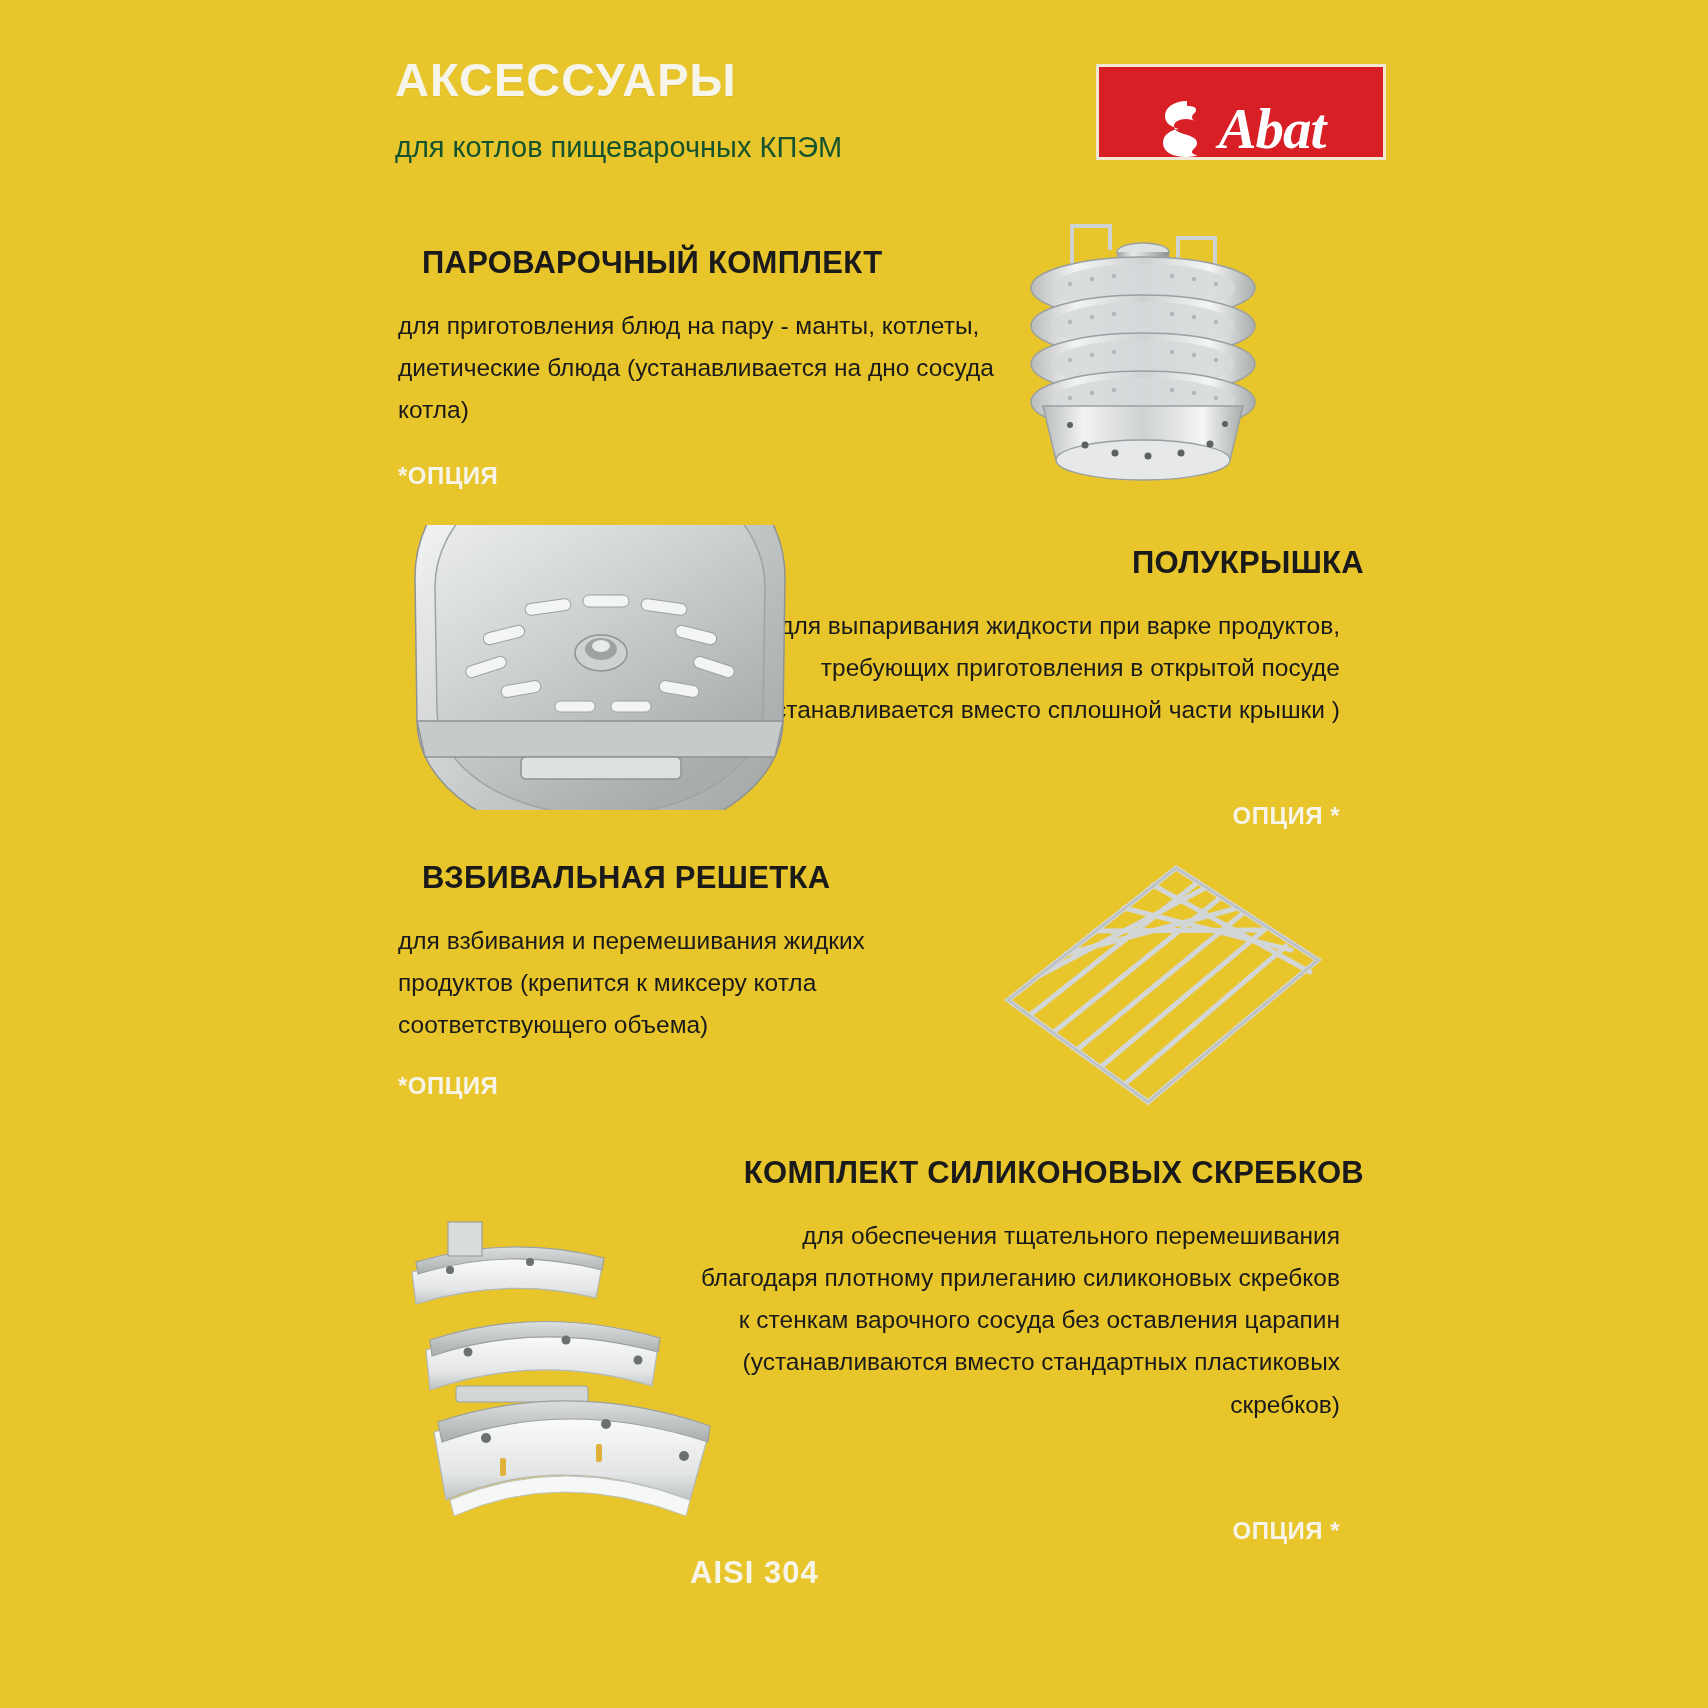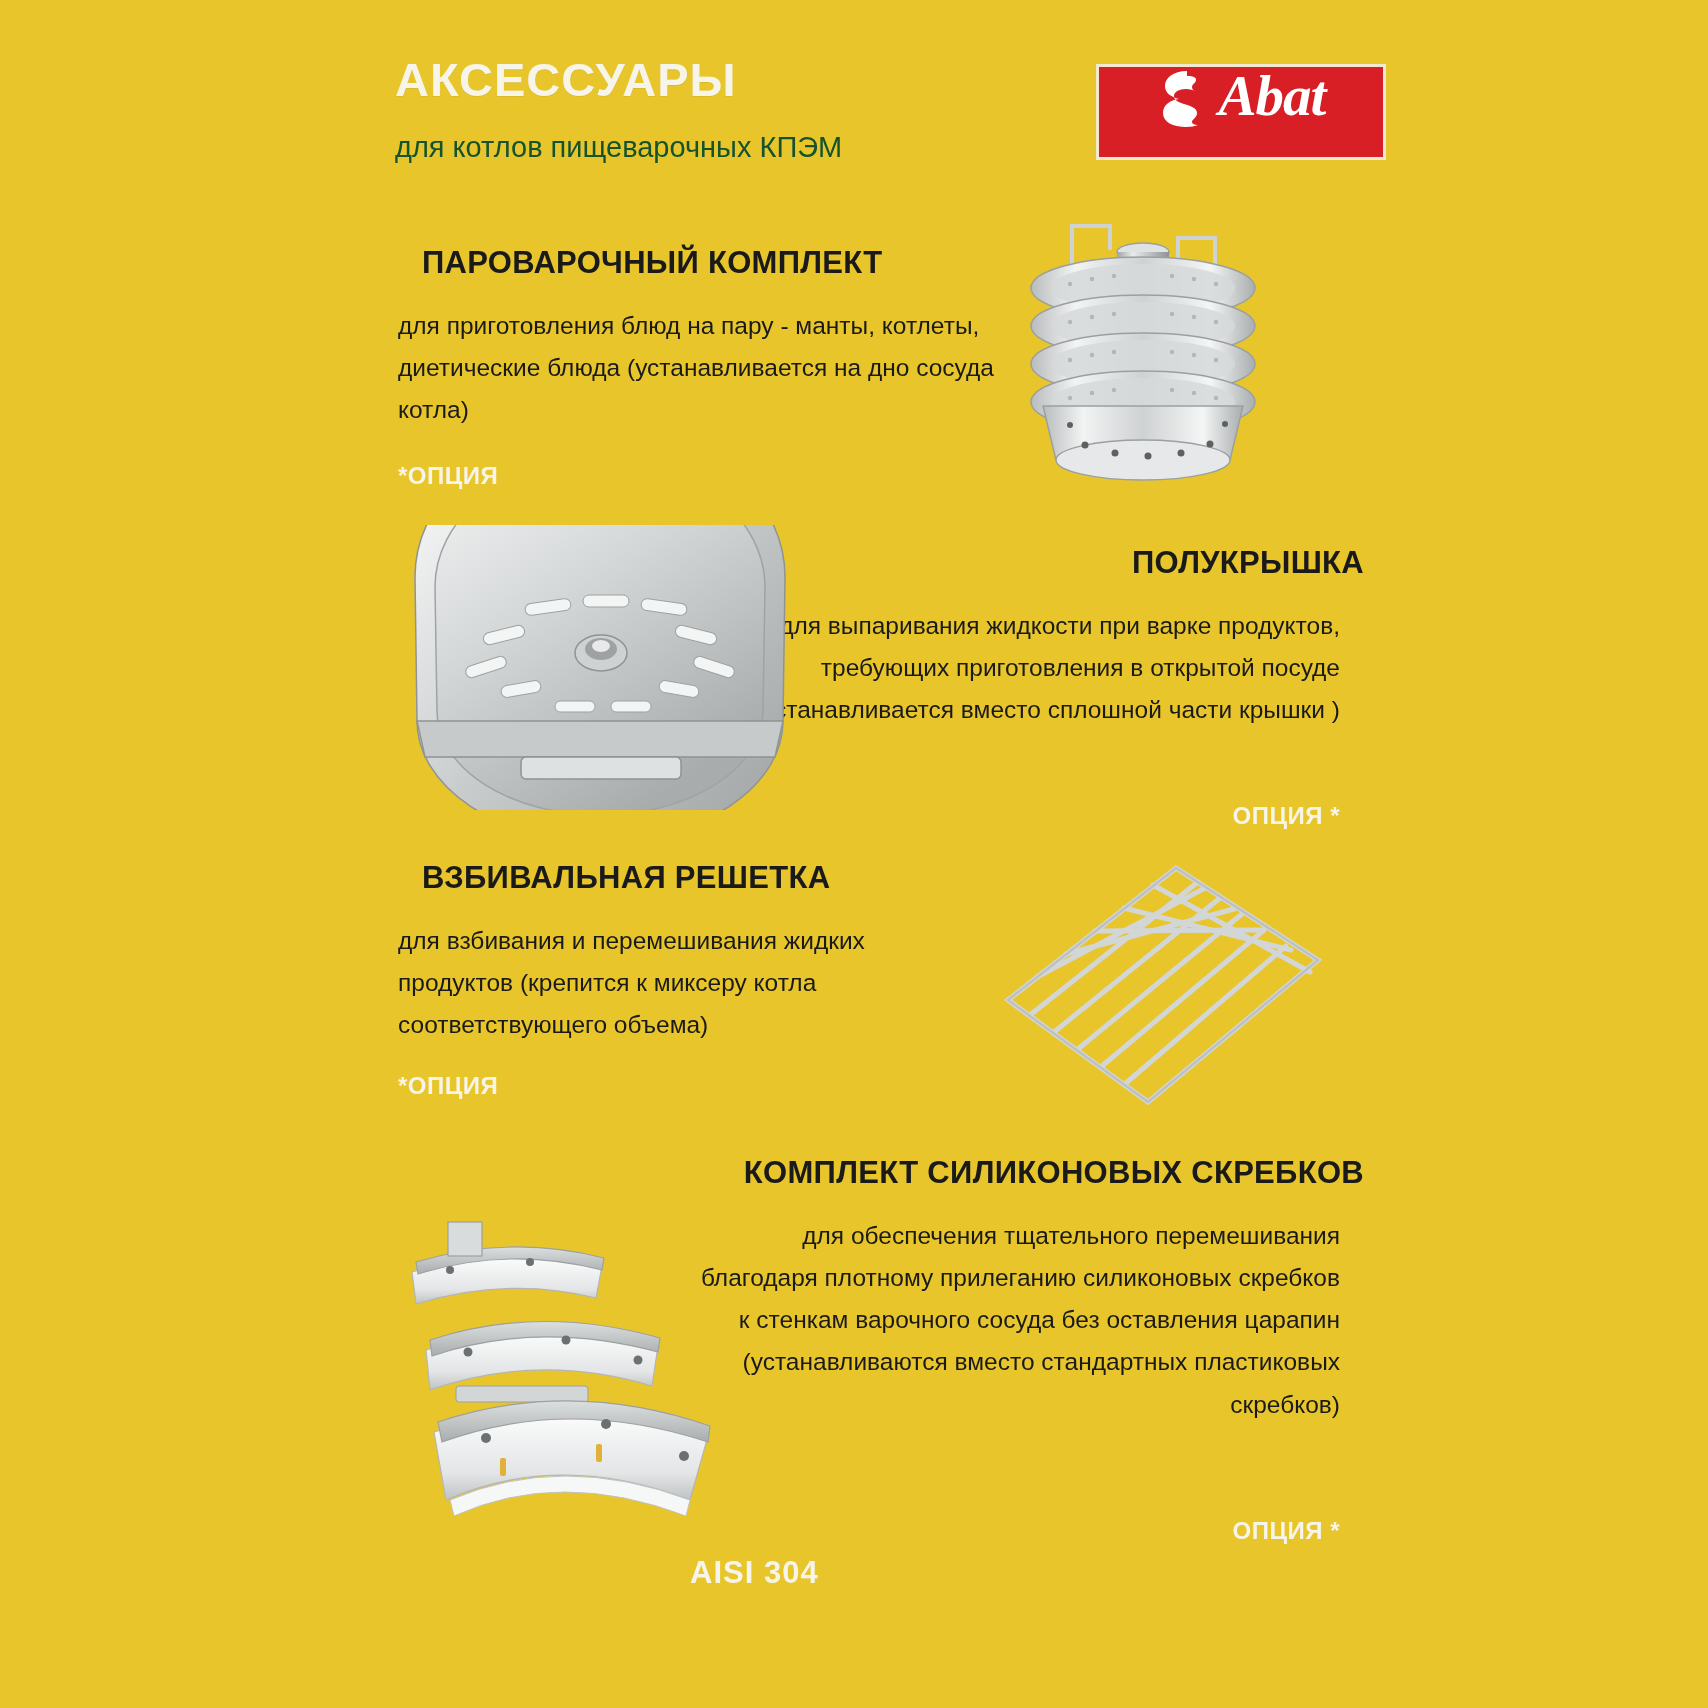--- a/index.html
+++ b/index.html
@@ -50,21 +50,21 @@
   
   .logo {
     position: absolute;
     left: 1096px;
     top: 64px;
     width: 290px;
     height: 96px;
     background: #d81f26;
     border: 3px solid #f2e9d2;
     display: flex;
-    align-items: flex-start;
+    align-items: flex-end;
     justify-content: center;
     box-sizing: border-box;
   }
   .logo-mark {
     width: 56px;
     height: 60px;
     margin-right: 6px;
     flex: 0 0 auto;
   }
   .logo-text {

